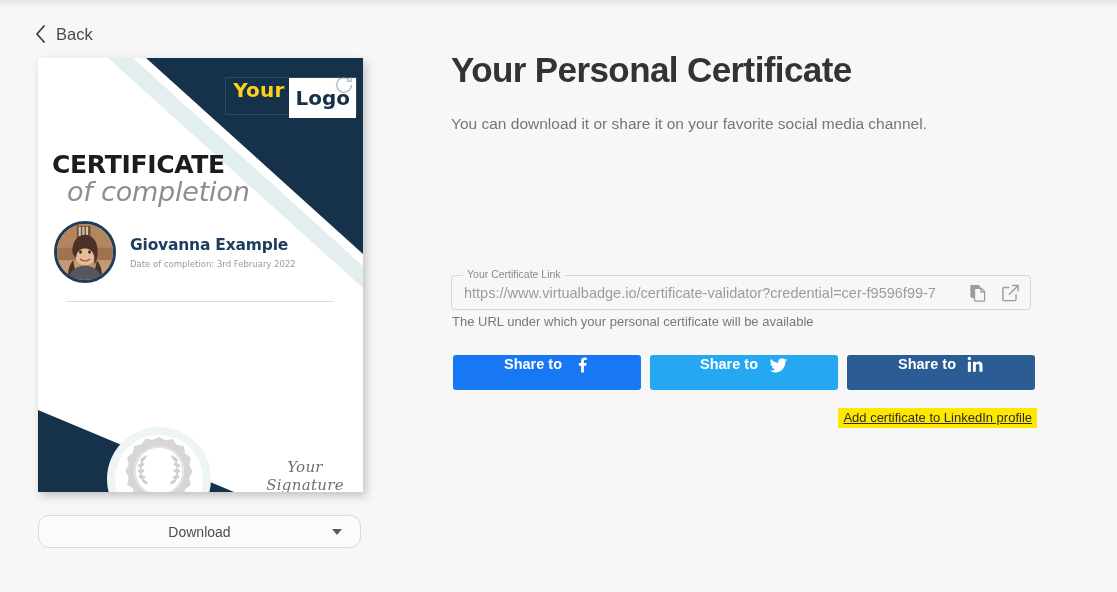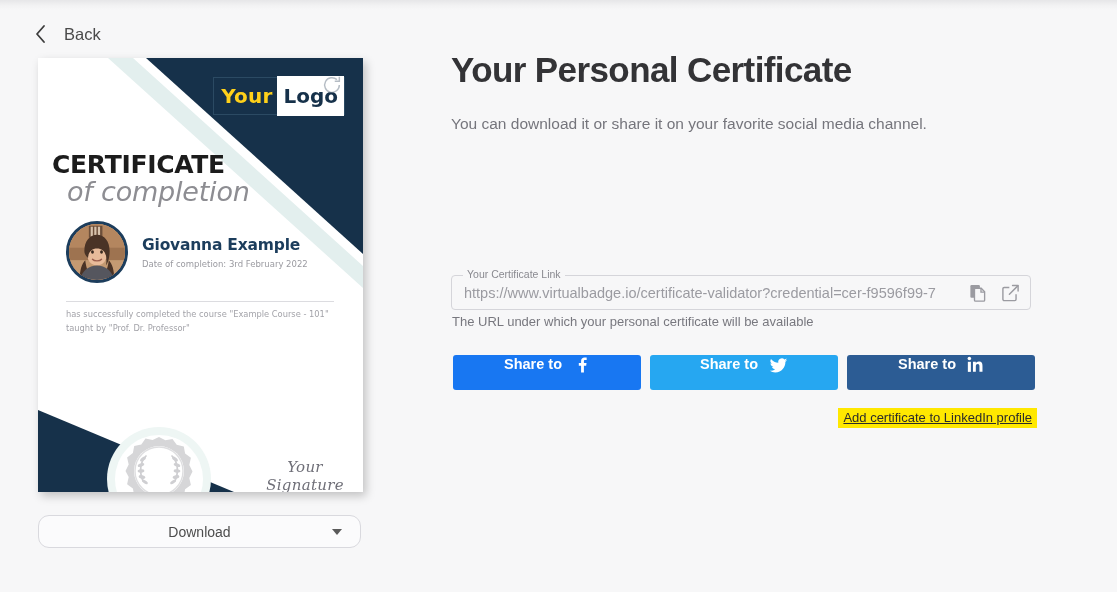--- a/index.html
+++ b/index.html
@@ -12,42 +12,42 @@
     position: relative;
   }
   .topshadow {
     position: absolute; top: 0; left: 0; width: 1117px; height: 10px;
     background: linear-gradient(to bottom, #e6e6e8 0%, #f2f2f3 55%, #f7f7f8 100%);
   }
 
   
   .back {
     position: absolute; left: 34px; top: 24px;
-    display: flex; align-items: center; gap: 17px;
+    display: flex; align-items: center; gap: 9px;
     cursor: pointer; user-select: none;
   }
   .back .chev { width: 13px; height: 20px; display: block; }
   .back-label { font-size: 16.5px; color: #4a4a4a; }
 
   
   .cert-wrap {
     position: absolute; left: 38px; top: 58px;
     width: 325px; height: 434px;
   }
   .cert {
     position: absolute; inset: 0;
     background: #ffffff;
     overflow: hidden;
     box-shadow: 3px 4px 9px rgba(0,0,0,0.22);
   }
   .cert-svg { position: absolute; inset: 0; width: 100%; height: 100%; }
 
   .logo-badge {
-    position: absolute; right: 18px; top: 19px;
-    display: flex; align-items: center; height: 38px;
+    position: absolute; right: 6px; top: 19px;
+    display: flex; align-items: flex-start; height: 38px;
     border: 1px solid #2b4a63;
   }
   .logo-your {
     background: #16314a; color: #ffd11a;
     font-size: 20px; font-weight: 700; letter-spacing: .2px;
     padding: 0 5px 0 7px; display: flex; align-items: center;
     font-family: "DejaVu Sans", sans-serif;
   }
   .logo-logo {
     background: #ffffff; color: #16314a;
@@ -64,21 +64,21 @@
     position: absolute; left: 14px; top: 92px;
     font-size: 25px; font-weight: 700; letter-spacing: -0.3px;
     color: #1c1c1c; font-family: "DejaVu Sans", sans-serif;
   }
   .cert-sub {
     position: absolute; left: 29px; top: 118px;
     font-size: 27px; font-style: italic; color: #8d8d92;
     font-family: "DejaVu Sans", sans-serif; letter-spacing: -0.2px;
   }
 
-  .person-row { position: absolute; left: 28px; top: 163px; display: flex; align-items: center; justify-content: space-between; }
+  .person-row { position: absolute; left: 16px; top: 163px; display: flex; align-items: center; justify-content: space-between; }
   .avatar {
     width: 62px; height: 62px; border-radius: 50%;
     border: 3px solid #1c3d5c; overflow: hidden; position: relative;
     flex: none; background: #c8926a;
   }
   .avatar svg { position: absolute; inset: 0; width: 100%; height: 100%; }
   .person-text { margin-left: 14px; }
   .person-name {
     font-size: 15.5px; font-weight: 700; color: #1c3d5c;
     font-family: "DejaVu Sans", sans-serif; letter-spacing: -0.2px;
@@ -229,21 +229,20 @@
           <path d="M26 39c2 2.4 8 2.4 10 0" fill="none" stroke="#9c5f4e" stroke-width="1.5" stroke-linecap="round"></path>
         </svg>
       </div>
       <div class="person-text">
         <div class="person-name">Giovanna Example</div>
         <div class="person-date">Date of completion: 3rd February 2022</div>
       </div>
     </div>
 
     <div class="cert-rule"></div>
-    <div class="cert-body">has successfully completed the course "Example Course - 101" taught by "Prof. Dr. Professor"</div>
 
     <svg class="seal" viewBox="0 0 106 106">
       <circle cx="53" cy="53" r="52" fill="#eef6f4"></circle>
       <circle cx="53" cy="53" r="44" fill="#ffffff"></circle>
       <g fill="#d6d6d8">
         <path d="M53 11l6.4 3.3 7.1-1.4 4.2 5.9 7.1 1.6 1.3 7.1 5.8 4.3-1.6 7.1 3.2 6.5-3.2 6.5 1.6 7.1-5.8 4.3-1.3 7.1-7.1 1.6-4.2 5.9-7.1-1.4L53 79l-6.4-3.3-7.1 1.4-4.2-5.9-7.1-1.6-1.3-7.1-5.8-4.3 1.6-7.1L19.5 45l3.2-6.5-1.6-7.1 5.8-4.3 1.3-7.1 7.1-1.6 4.2-5.9 7.1 1.4z"></path>
       </g>
       <circle cx="53" cy="45" r="25" fill="#ffffff"></circle>
       <circle cx="53" cy="45" r="24" fill="none" stroke="#dedee0" stroke-width="1.4"></circle>
       <g stroke="#cfcfd2" stroke-width="1.7" fill="none" stroke-linecap="round">

